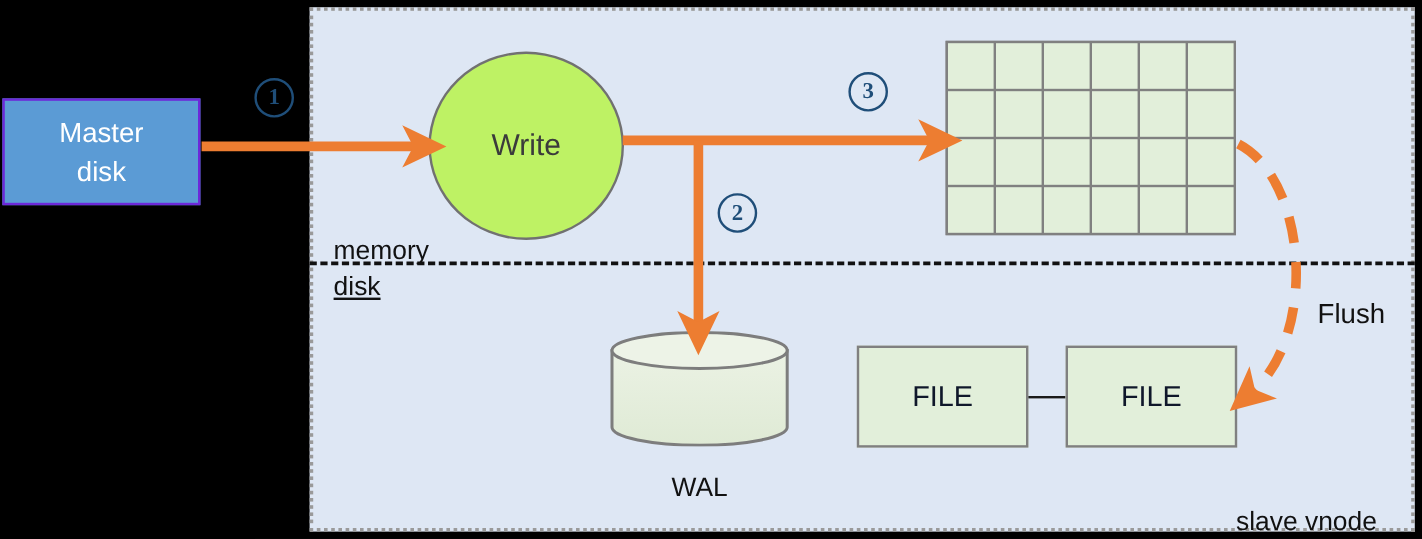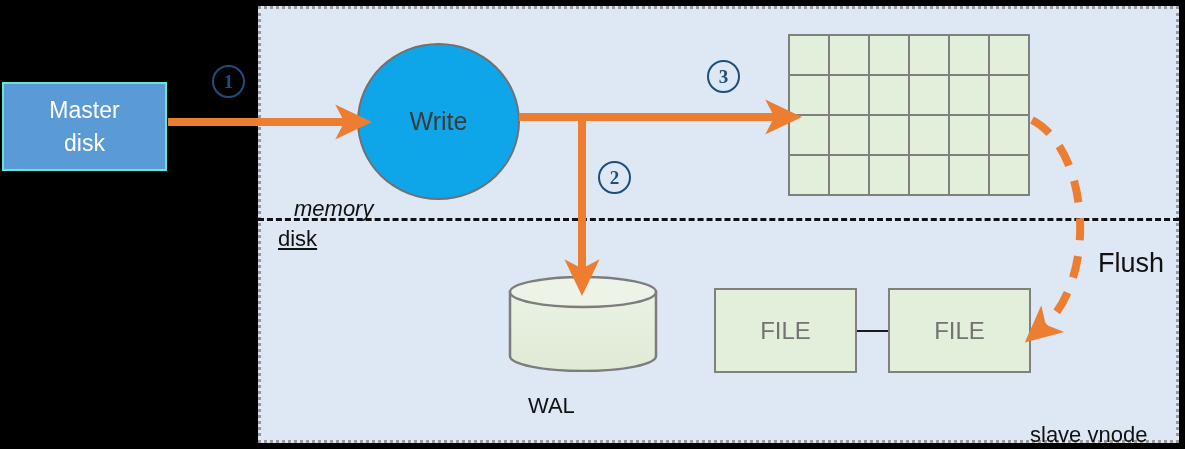--- a/index.html
+++ b/index.html
@@ -29,21 +29,21 @@
     box-sizing: border-box;
   }
   
   #master-vnode {
     position: absolute;
     left: 2px;
     top: 82px;
     width: 165px;
     height: 89px;
     background: #5B9BD5;
-    border: 2px solid #5eead4;
+    border: 2px solid #6d28d9;
     box-sizing: border-box;
     color: #ffffff;
     font-size: 23px;
     line-height: 33px;
     text-align: center;
     display: flex;
     flex-direction: column;
     align-items: center;
     justify-content: center;
   }
@@ -67,21 +67,21 @@
   #step-2 { left: 598px; top: 161px; }
   #step-3 { left: 707px; top: 60px; }
 
   
   #write-node {
     position: absolute;
     left: 357px;
     top: 43px;
     width: 163px;
     height: 157px;
-    background: #0ea5e9;
+    background: #bef264;
     border: 2px solid #717171;
     border-radius: 50%;
     box-sizing: border-box;
     display: flex;
     align-items: center;
     justify-content: center;
     font-size: 25px;
     color: #3b3b3b;
   }
   
@@ -107,81 +107,81 @@
   #divider {
     position: absolute;
     left: 258px;
     top: 218px;
     width: 921px;
     height: 0;
     border-top: 3px dashed #111111;
   }
   #label-memory {
     position: absolute;
-    left: 294px;
+    left: 278px;
     top: 196px;
     font-size: 22px;
     color: #111111;
-    font-style: italic;
   }
   #label-disk {
     position: absolute;
     left: 278px;
     top: 226px;
     font-size: 22px;
     color: #111111;
     text-decoration: underline;
   }
   
   #wal-cylinder {
     position: absolute;
     left: 508px;
     top: 276px;
     width: 150px;
     height: 96px;
   }
   #wal-label {
     position: absolute;
-    left: 528px;
+    left: 508px;
     top: 393px;
     width: 150px;
+    text-align: center;
     font-size: 22px;
     color: #111111;
   }
   
   .file-box {
     position: absolute;
     top: 288px;
     width: 143px;
     height: 85px;
     background: #E2EFDA;
     border: 2px solid #808080;
     box-sizing: border-box;
     display: flex;
     align-items: center;
     justify-content: center;
     font-size: 24px;
-    color: #737373;
+    color: #0f172a;
   }
   #file-box-1 { left: 714px; }
   #file-box-2 { left: 888px; }
   #file-link {
     position: absolute;
     left: 857px;
     top: 330px;
     width: 31px;
     height: 0;
     border-top: 2px solid #1a1a1a;
   }
   
   #flush-label {
     position: absolute;
     left: 1098px;
     top: 248px;
-    font-size: 27px;
+    font-size: 23px;
     color: #111111;
   }
   
   #slave-vnode-label {
     position: absolute;
     left: 1030px;
     top: 422px;
     font-size: 22px;
     color: #111111;
   }

